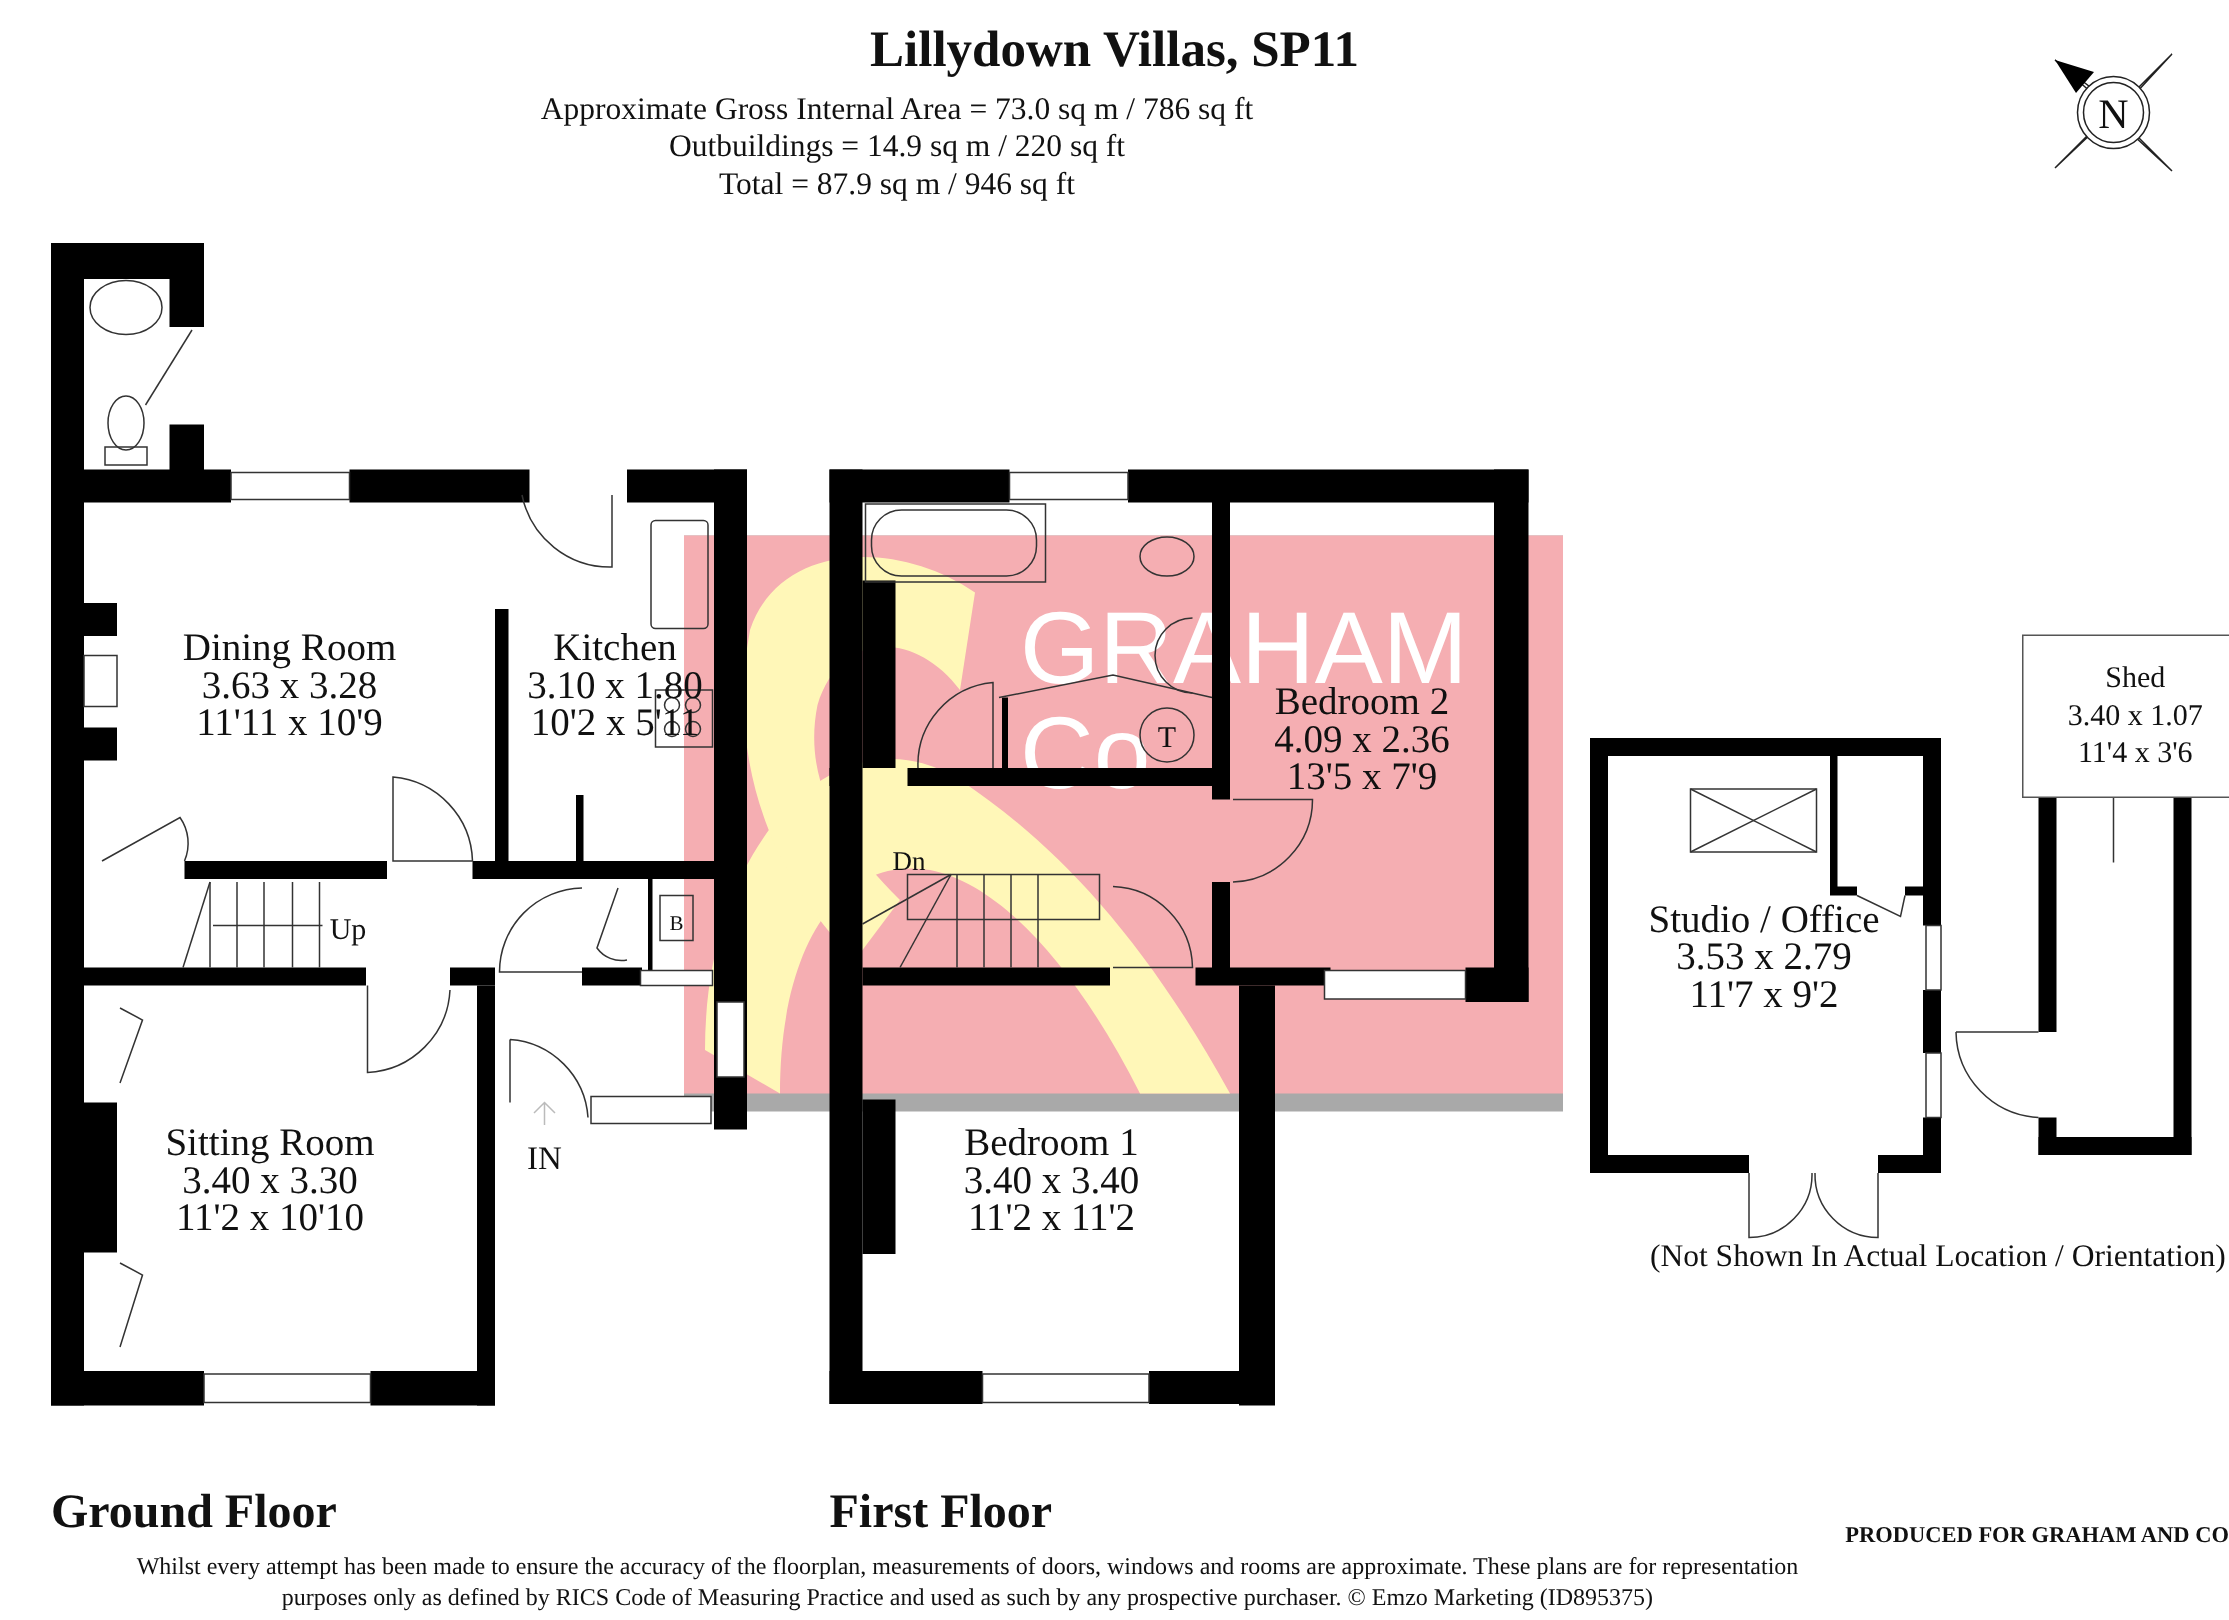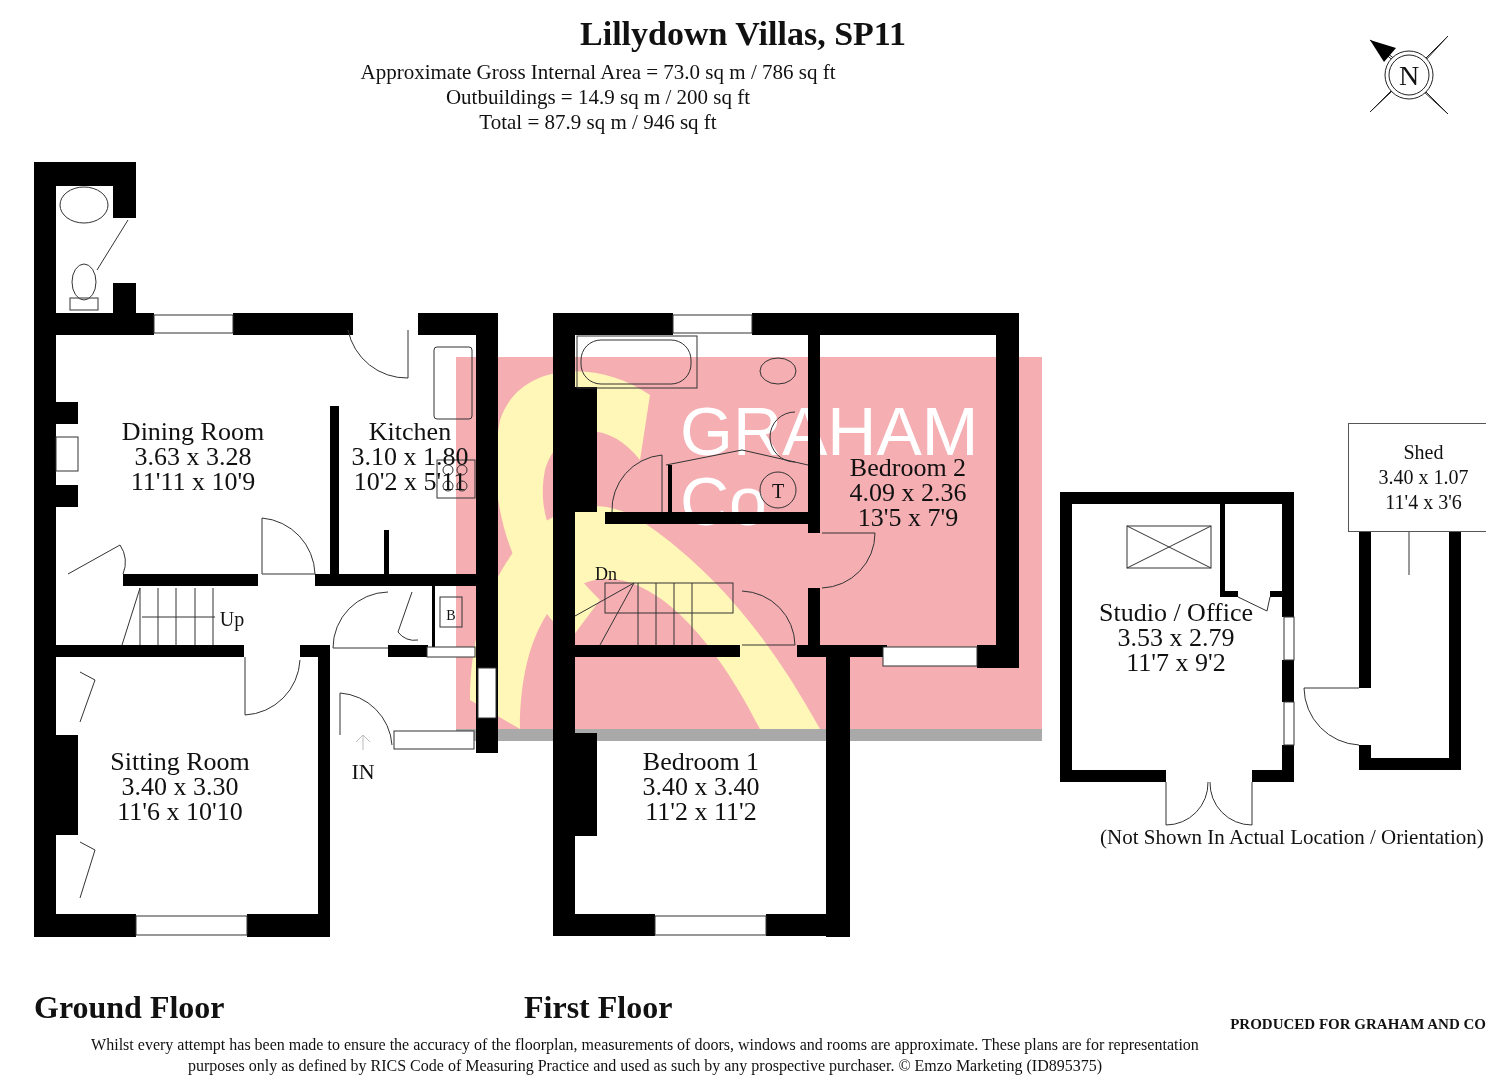--- a/index.html
+++ b/index.html
@@ -14,21 +14,21 @@
   .footer-text { left:0; width:1290px; text-align:center; font-size:16px; line-height:20px; }
   .note { font-size:21px; line-height:24px; white-space:nowrap;margin-left:44px; }
   .shed-box { border:1px solid #555; background:#fff; text-align:center; font-size:20px; line-height:25px; padding:16px;margin-top:22px; }
   .compass { left:1366px; top:32px; width:86px; height:86px; }
 </style>
 </head>
 <body>
 
 <div class="abs title">Lillydown Villas, SP11</div>
 <div class="abs sub" style="top:60px">Approximate Gross Internal Area = 73.0 sq m / 786 sq ft</div>
-<div class="abs sub" style="top:85px">Outbuildings = 14.9 sq m / 200 sq ft</div>
+<div class="abs sub" style="top:85px">Outbuildings = 14.9 sq m / 220 sq ft</div>
 <div class="abs sub" style="top:110px">Total = 87.9 sq m / 946 sq ft</div>
 
 <svg class="abs compass" viewBox="0 0 86 86">
   <g fill="none" stroke="#222" stroke-width="1">
     <polygon points="4,8 30,28 43,43"></polygon>
     <polygon points="82,4 58,30 43,43"></polygon>
     <polygon points="82,82 56,58 43,43"></polygon>
     <polygon points="4,80 28,56 43,43"></polygon>
     <circle cx="43" cy="43" r="24" fill="#fff"></circle>
     <circle cx="43" cy="43" r="20"></circle>
@@ -206,21 +206,21 @@
   <div>11'11 x 10'9</div>
 </div>
 <div class="room-label" style="left:410px; top:419px">
   <div>Kitchen</div>
   <div>3.10 x 1.80</div>
   <div>10'2 x 5'11</div>
 </div>
 <div class="room-label" style="left:180px; top:749px">
   <div>Sitting Room</div>
   <div>3.40 x 3.30</div>
-  <div>11'6 x 10'10</div>
+  <div>11'2 x 10'10</div>
 </div>
 
 <div class="room-label" style="left:908px; top:455px">
   <div>Bedroom 2</div>
   <div>4.09 x 2.36</div>
   <div>13'5 x 7'9</div>
 </div>
 <div class="room-label" style="left:701px; top:749px">
   <div>Bedroom 1</div>
   <div>3.40 x 3.40</div>
@@ -233,17 +233,17 @@
   <div>11'7 x 9'2</div>
 </div>
 <div class="abs shed-box" style="left:1348px; top:401px; width:117px; height:75px;">
   <div>Shed</div>
   <div>3.40 x 1.07</div>
   <div>11'4 x 3'6</div>
 </div>
 <div class="abs note" style="left:1056px; top:825px">(Not Shown In Actual Location / Orientation)</div>
 
 <div class="floor-label" style="left:34px; top:952px">Ground Floor</div>
-<div class="floor-label" style="left:524px; top:952px">First Floor</div>
+<div class="floor-label" style="left:553px; top:952px">First Floor</div>
 
 <div class="abs footer-head">PRODUCED FOR GRAHAM AND CO</div>
 <div class="abs footer-text" style="top:1035px">Whilst every attempt has been made to ensure the accuracy of the floorplan, measurements of doors, windows and rooms are approximate. These plans are for representation</div>
 <div class="abs footer-text" style="top:1056px">purposes only as defined by RICS Code of Measuring Practice and used as such by any prospective purchaser. © Emzo Marketing (ID895375)</div>
 
 </body></html>

